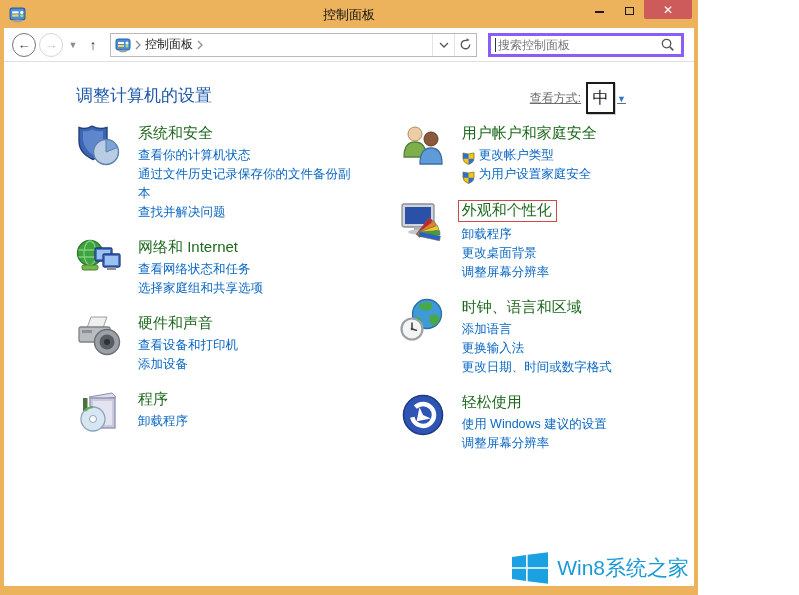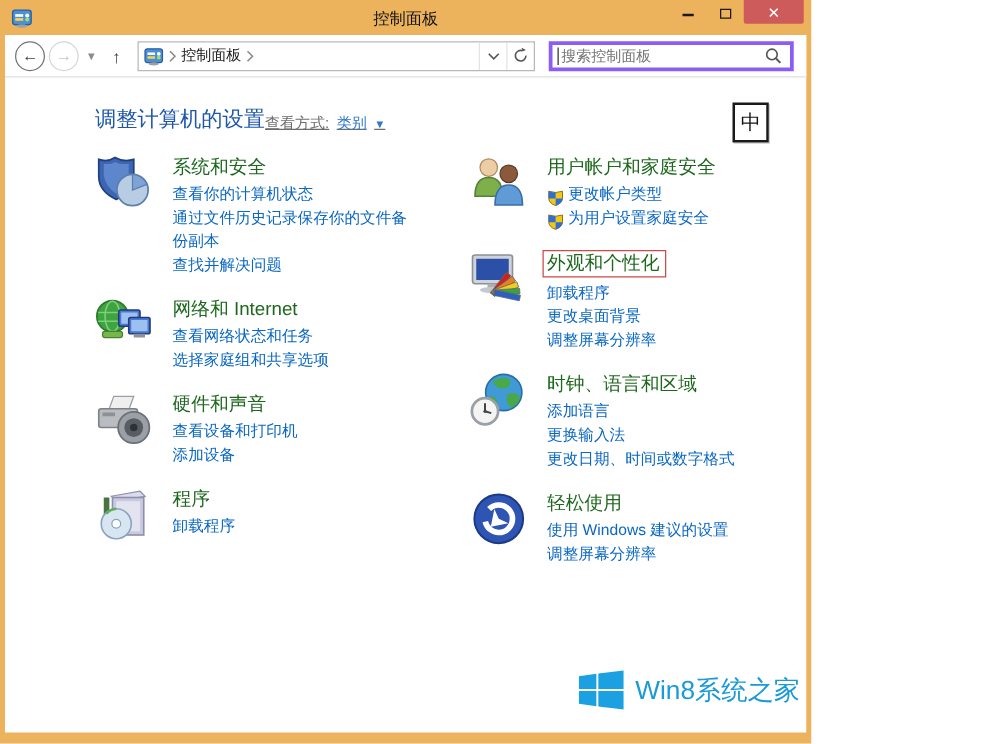--- a/index.html
+++ b/index.html
@@ -1,18 +1,18 @@
 <!DOCTYPE html>
 <html><head>
 <meta charset="utf-8">
 <style>
   * { box-sizing: border-box; margin: 0; padding: 0; }
   html,body { width:799px; height:595px; overflow:hidden;
     font-family:"Liberation Sans","DejaVu Sans",sans-serif; }
-  .frame { position:relative; width:649px; height:595px; background:#ecb35c;
+  .frame { position:relative; width:698px; height:595px; background:#ecb35c;
     padding:0 4px 9px 4px; }
 
   
   .titlebar { position:relative; height:28px; display:flex; align-items:center; }
   .win-icon { margin-left:5px; width:17px; height:17px; flex:none; }
   .win-title { position:absolute; left:0; right:0; top:6px; text-align:center;
     font-size:13px; color:#111; pointer-events:none; }
   .controls { margin-left:auto; display:flex; align-items:flex-start; height:100%; }
   .ctrl { height:19px; display:flex; align-items:center; justify-content:center; cursor:default; }
   .ctrl-min,.ctrl-max { width:30px; }
@@ -47,21 +47,21 @@
     font-family:inherit; min-width:0; background:transparent; }
   .search-glyph { width:15px; height:15px; flex:none; }
 
   
   .ime-box { position:absolute; left:582px; top:54px; width:29px; height:32px; background:#fff;
     border:2px solid #1a1a1a; display:flex; align-items:center; justify-content:center;
     font-size:16px; color:#111; z-index:5; box-shadow:1px 1px 0 #cfcfcf; }
 
   
   .content { flex:1; padding:22px 0 0 72px; position:relative; }
-  .head-row { display:flex; align-items:flex-end; padding-right:68px; }
+  .head-row { display:flex; align-items:flex-end; justify-content:space-between; padding-right:68px; }
   .page-heading { font-size:17px; color:#1d57a8; font-weight:400; }
   .view-by { font-size:12px; color:#6d6d6d; display:flex; align-items:center; gap:6px;text-decoration:underline; }
   .view-by-value { color:#2f77c8; cursor:pointer; }
   .view-by-tri { color:#2f77c8; font-size:9px; }
 
   .columns { display:flex; margin-top:16px;gap:40px; }
   .col { width:318px; }
   .col:last-child { width:330px; }
 
   .section { display:flex; margin-bottom:15px; min-height:52px; }
@@ -69,21 +69,21 @@
   .sec-icon svg { width:46px; height:46px; display:block; }
   .sec-body { padding-top:1px; }
   .cp-title { display:inline-block; font-size:15px; color:#1e681e; text-decoration:none;
     cursor:pointer; margin-bottom:3px; }
   .cp-title.boxed { border:1px solid #cc4b45; padding:0 4px 1px 3px; margin-left:-4px; }
   .cp-link { display:flex; align-items:flex-end; gap:4px; font-size:12.5px; color:#0a67c2;
     text-decoration:none; line-height:19px; cursor:pointer; }
   .uac { width:13px; height:14px; flex:none; }
 
   
-  .watermark { position:absolute; right:5px; bottom:18px; display:flex; align-items:center; gap:9px;text-align:center; }
+  .watermark { position:absolute; right:5px; bottom:2px; display:flex; align-items:center; gap:9px;text-align:center; }
   .wm-logo { width:36px; height:32px; }
   .wm-text { font-size:21px; color:#1a9ad6; }
 </style>
 </head>
 <body>
 
 <div class="frame">
 
   <div class="titlebar">
     <span class="win-icon">

